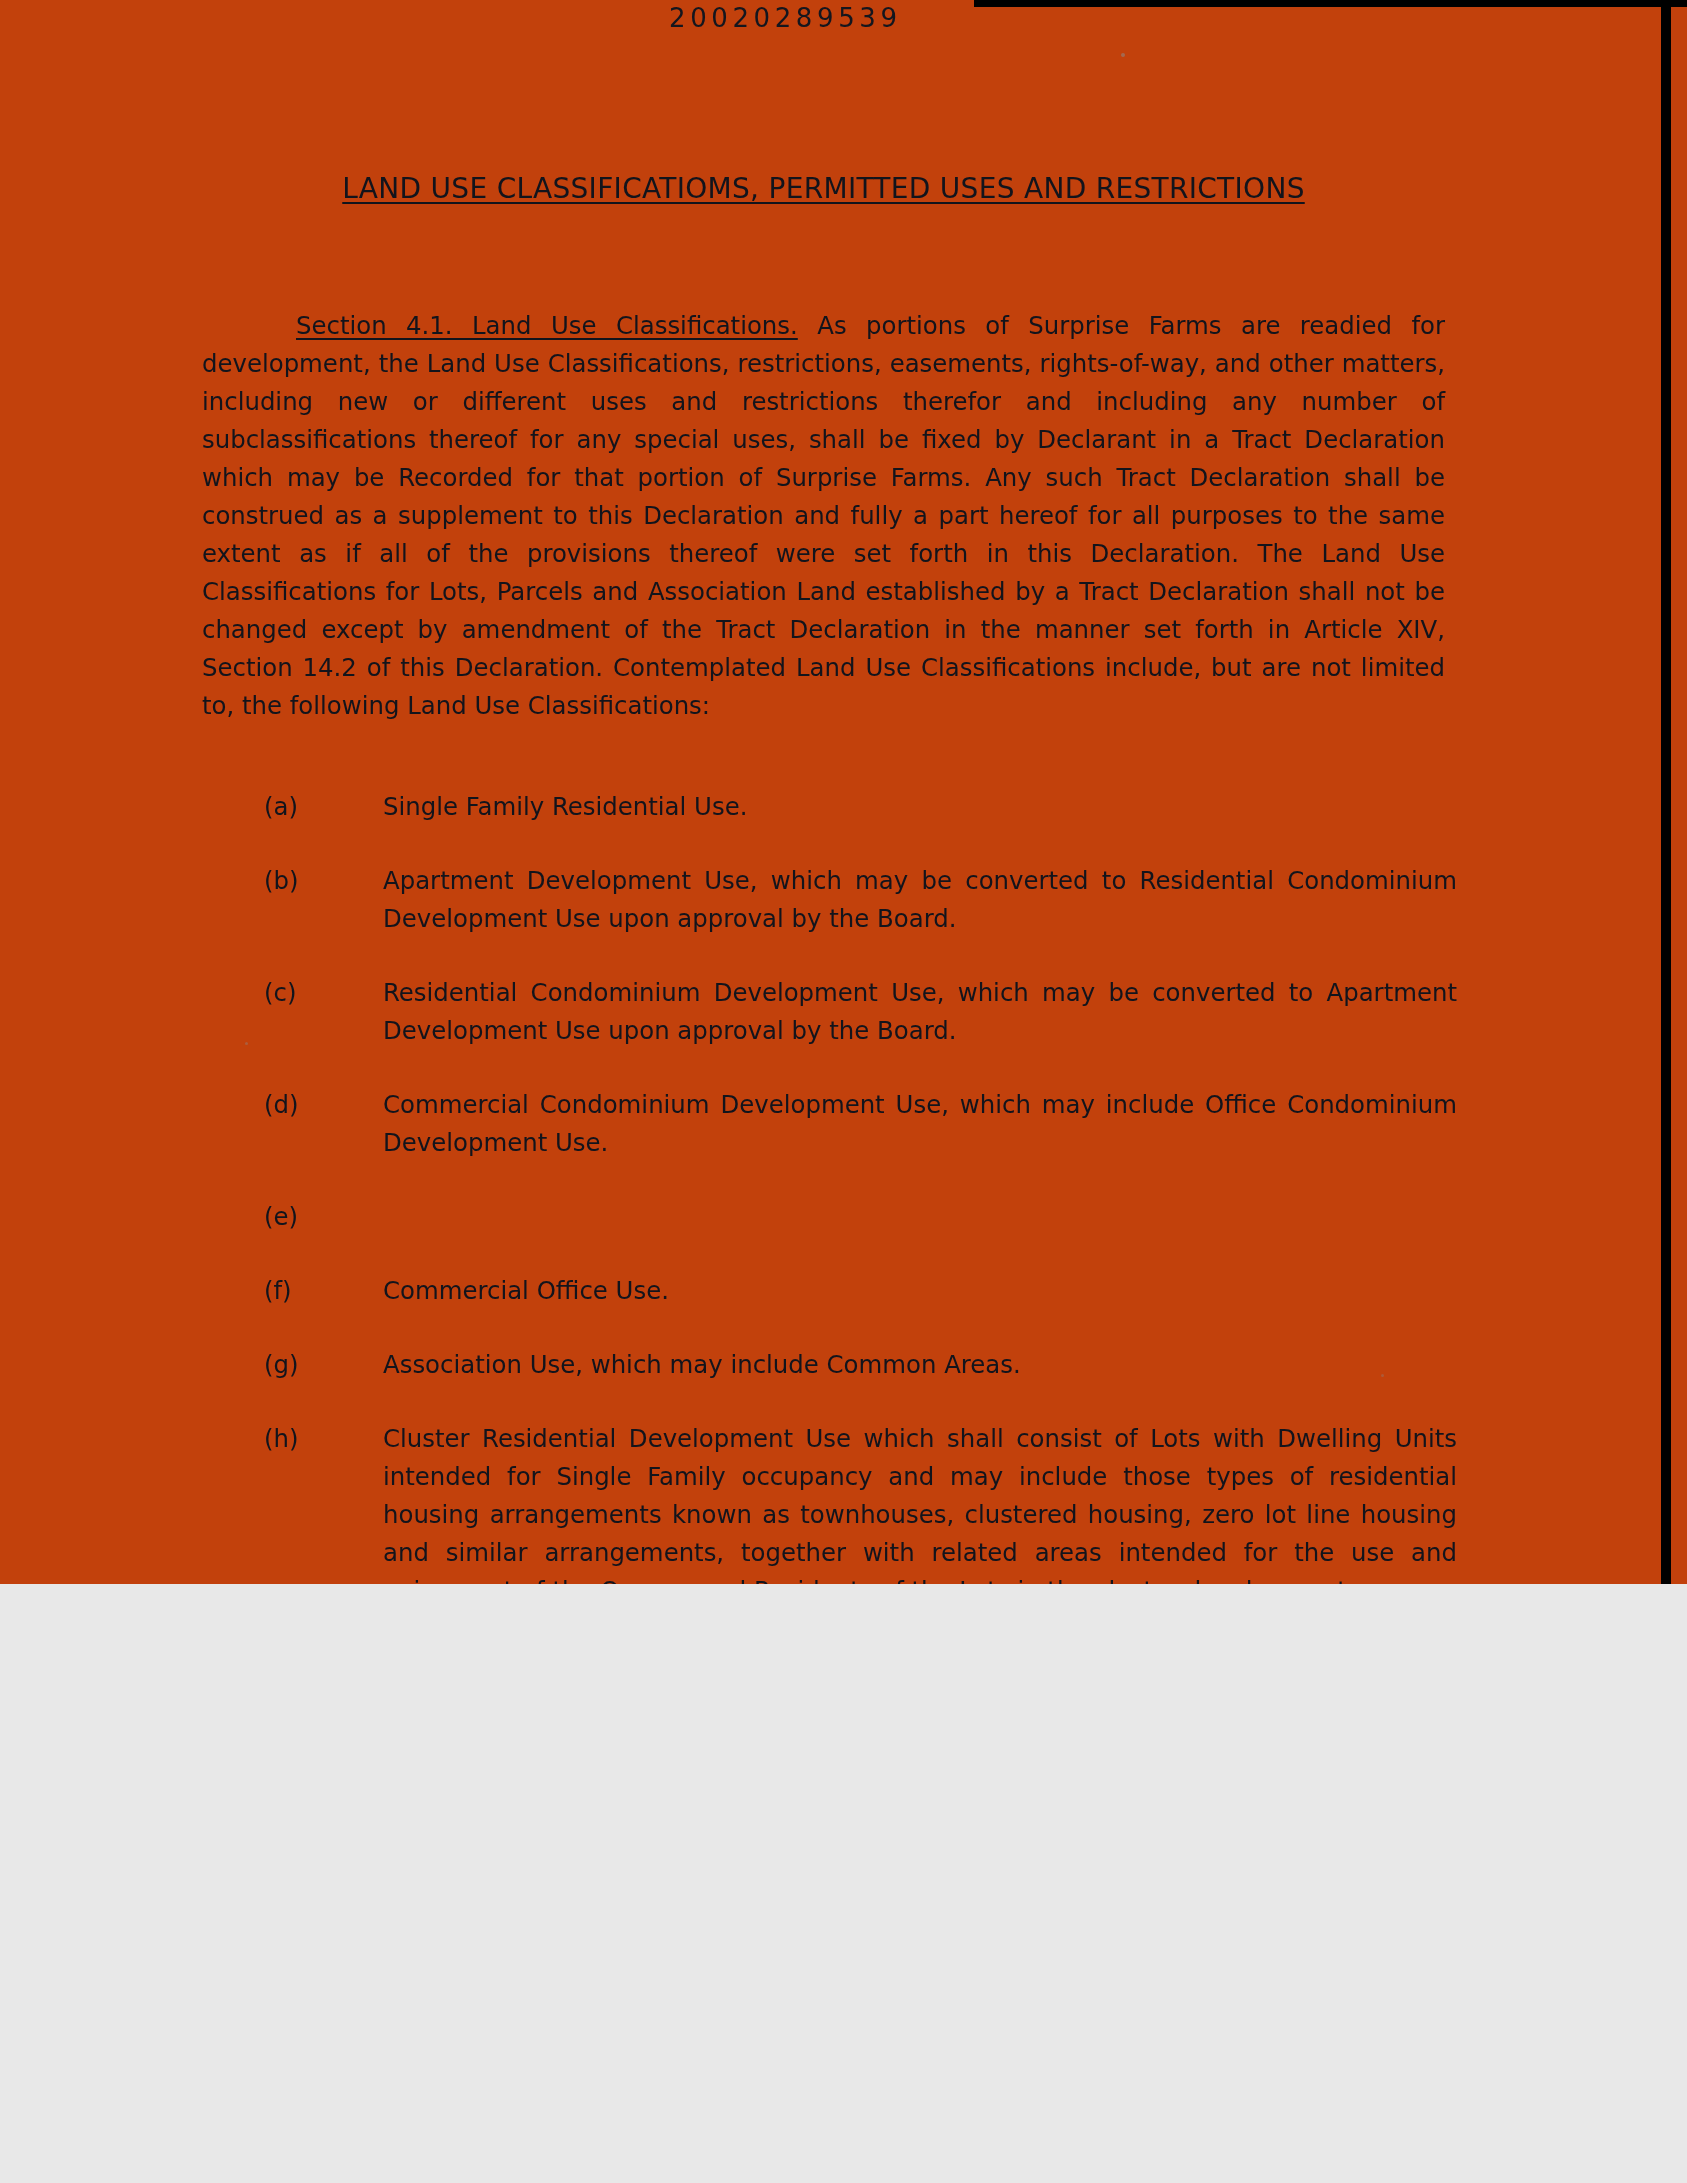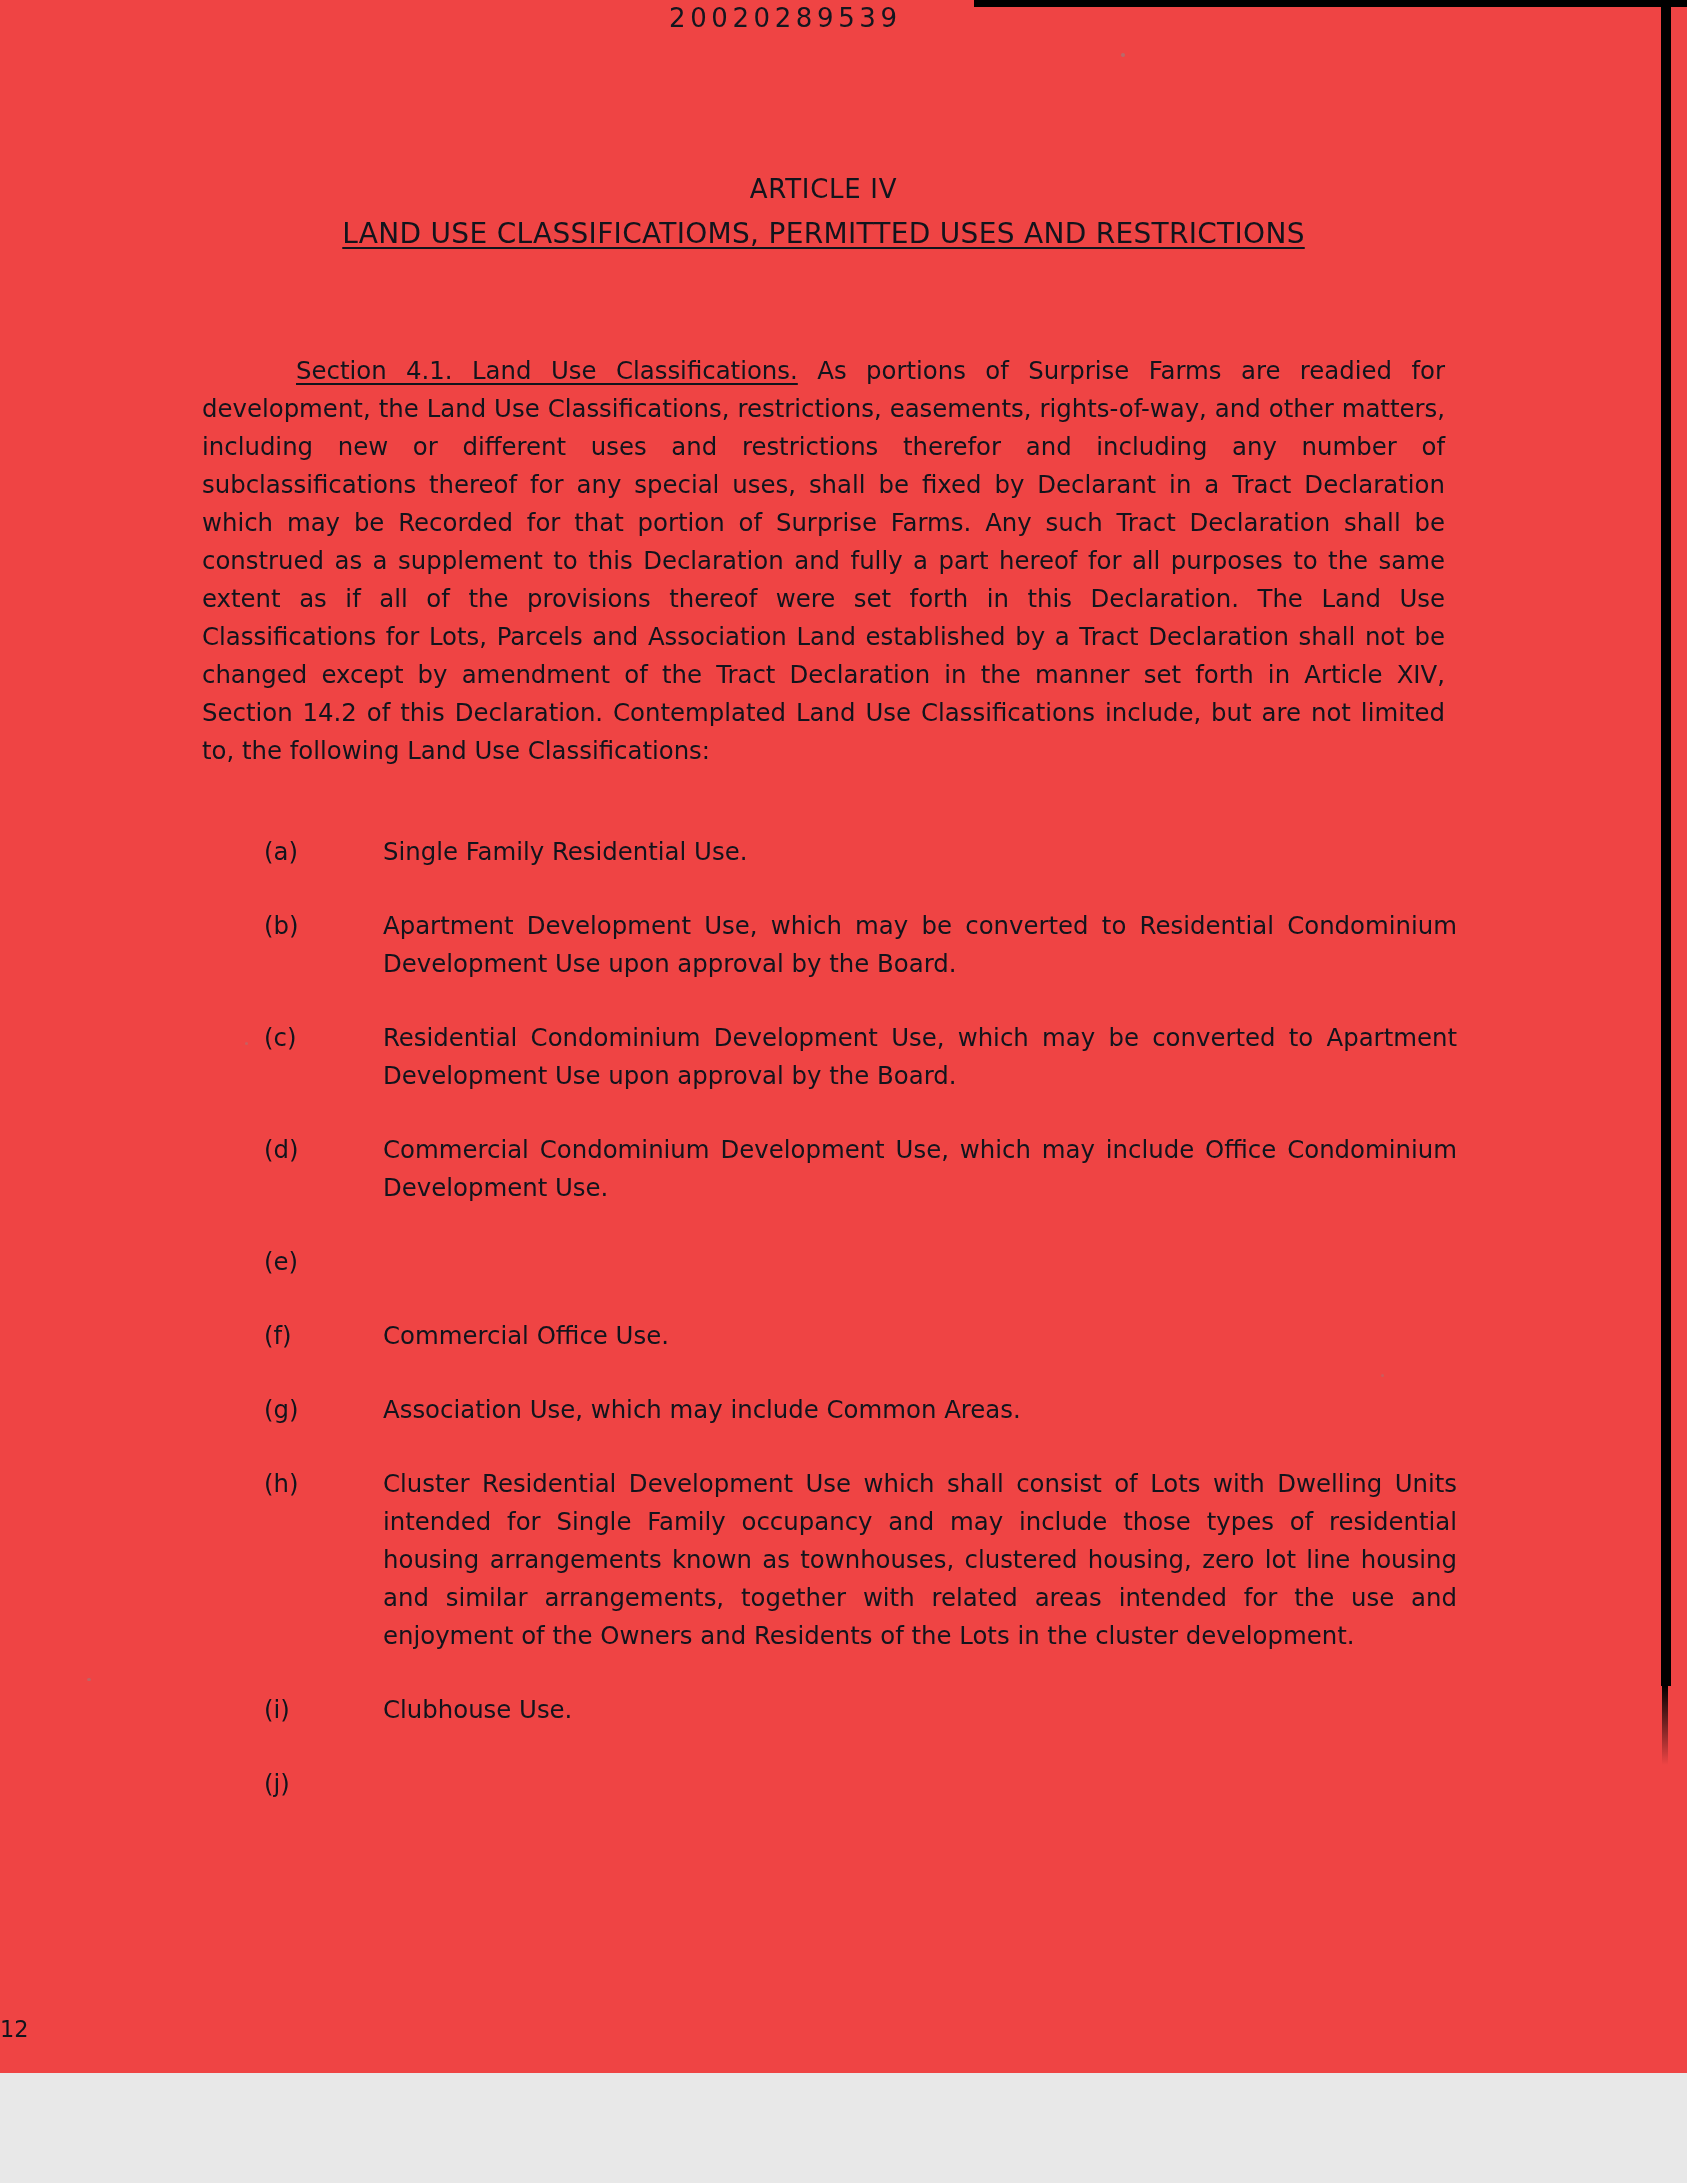--- a/index.html
+++ b/index.html
@@ -3,22 +3,22 @@
 <meta charset="utf-8">
 <style>
   html, body {
     margin: 0;
     padding: 0;
     background: #e8e8e8;
   }
   .page {
     position: relative;
     width: 1688px;
-    height: 2073px;
-    background: #ef4444;
+    height: 1584px;
+    background: #c2410c;
     font-family: "DejaVu Sans", "Liberation Sans", sans-serif;
     color: #12141c;
     overflow: hidden;
     text-decoration: underline;
   }
 
   
   .artifact { position: absolute; background: #000; }
   .artifact-top-bar { top: 0; left: 974px; width: 713px; height: 7.3px; }
   .artifact-right-bar { top: 0; left: 1661px; width: 10px; height: 1686px; }
@@ -121,21 +121,20 @@
   <div class="speck speck-4"></div>
   <div class="bottom-dash bottom-dash-1"></div>
   <div class="bottom-dash bottom-dash-2"></div>
   <div class="bottom-dot"></div>
 
   <div class="doc-number">20020289539</div>
 
   <div class="content">
 
     <div class="title-block">
-      <div class="article-title">ARTICLE IV</div>
       <div class="article-subtitle">
         <span class="underline">LAND USE CLASSIFICATIOMS, PERMITTED USES AND RESTRICTIONS</span>
       </div>
     </div>
 
     <p class="section-para">
       <span class="underline">Section 4.1. Land Use Classifications.</span>
       <span>As portions of Surprise Farms are readied for development, the Land Use Classifications, restrictions, easements, rights-of-way, and other matters, including new or different uses and restrictions therefor and including any number of subclassifications thereof for any special uses, shall be fixed by Declarant in a Tract Declaration which may be Recorded for that portion of Surprise Farms.  Any such Tract Declaration shall be construed as a supplement to this Declaration and fully a part hereof for all purposes to the same extent as if all of the provisions thereof were set forth in this Declaration.  The Land Use Classifications for Lots, Parcels and Association Land established by a Tract Declaration shall not be changed except by amendment of the Tract Declaration in the manner set forth in Article XIV, Section 14.2 of this Declaration.  Contemplated Land Use Classifications include, but are not limited to, the following Land Use Classifications:</span>
     </p>
 

